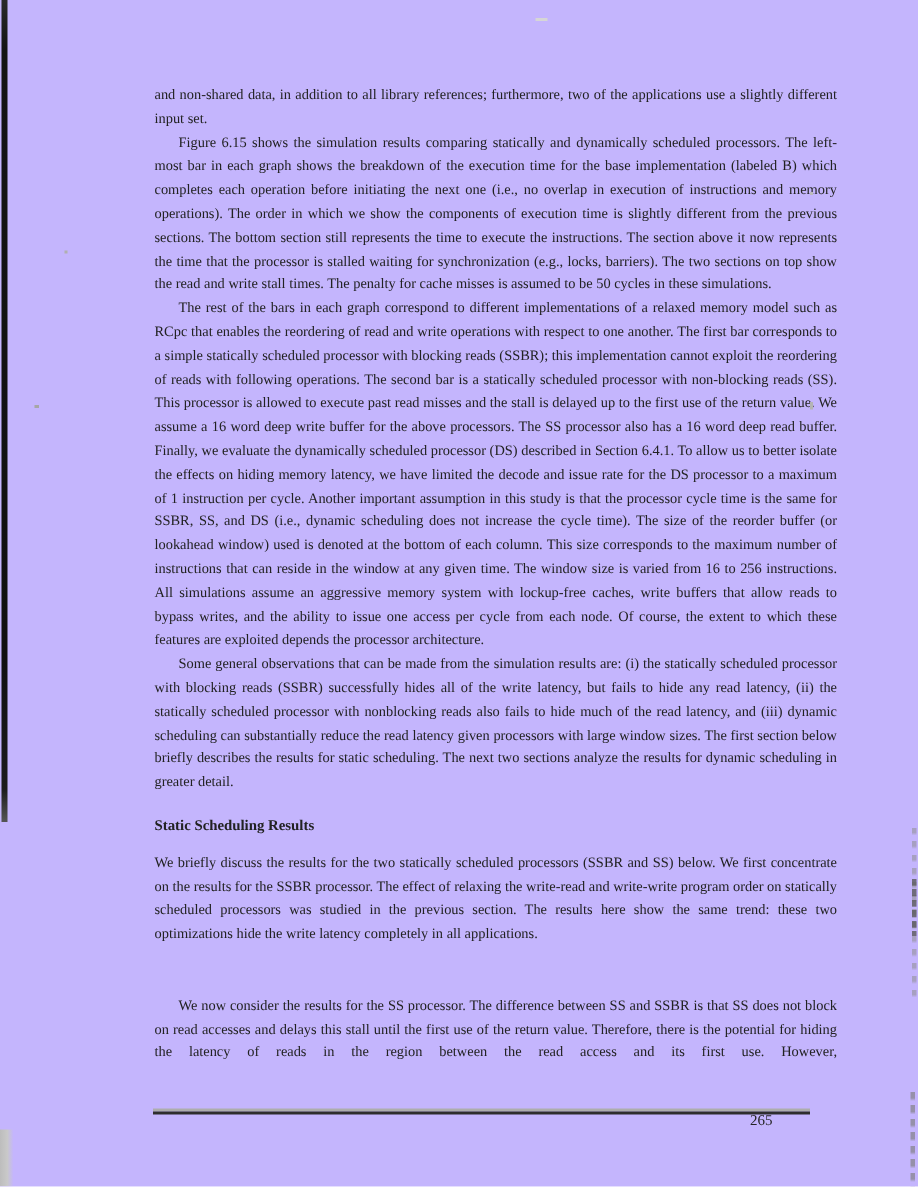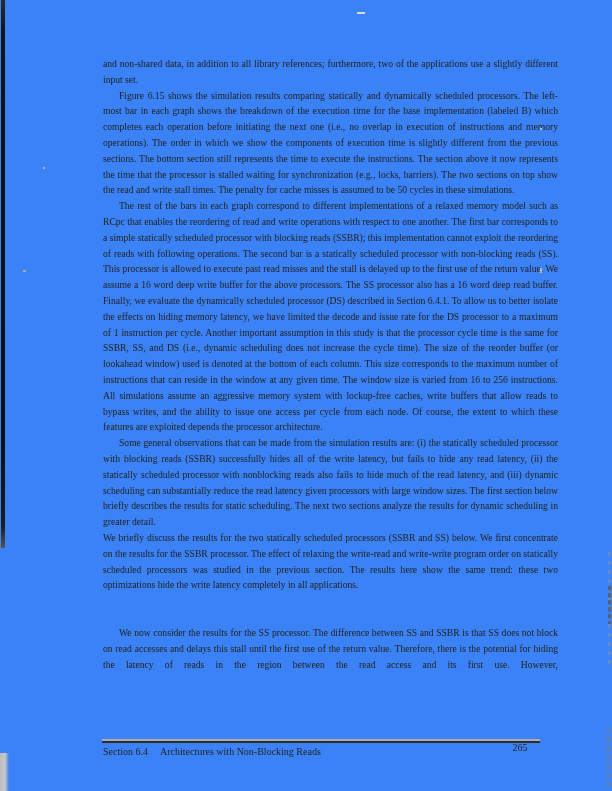--- a/index.html
+++ b/index.html
@@ -1,20 +1,20 @@
 <!DOCTYPE html>
 <html><head>
 <meta charset="utf-8">
 <style>
   html, body { margin: 0; padding: 0; background: #ffffff; }
   .page {
     position: relative;
     width: 612px;
     height: 791px;
-    background: #3b82f6;
+    background: #c4b5fd;
     overflow: hidden;
     font-family: "Liberation Serif", serif;
     color: #222222;
   }
   .body-text {
     position: absolute;
     left: 103px;
     top: 56px;
     width: 455px;
     font-size: 9.6px;
@@ -47,21 +47,21 @@
     line-height: 12px;
     color: #242424;
     white-space: nowrap;
   }
   .footer .footer-title { margin-left: 12px; }
   .page-number {
     position: absolute;
     left: 500px;
     top: 741.5px;
     width: 40px;
-    text-align: center;
+    text-align: left;
     font-size: 10px;
     line-height: 12px;
     color: #242424;
   }
   
   .edge-strip-left {
     position: absolute;
     left: 1px; top: 0; width: 4px; height: 548px;
     background: linear-gradient(180deg, #2a2a2a 0%, #141414 6%, #101010 80%, #1c1c1c 96%, #555555 100%);
   }
@@ -98,32 +98,30 @@
 </head>
 <body>
 
 <div class="page">
 
   <div class="body-text">
     <p class="noindent">and non-shared data, in addition to all library references; furthermore, two of the applications use a slightly different input set.</p>
     <p class="indent">Figure 6.15 shows the simulation results comparing statically and dynamically scheduled processors. The left-most bar in each graph shows the breakdown of the execution time for the base implementation (labeled B) which completes each operation before initiating the next one (i.e., no overlap in execution of instructions and memory operations). The order in which we show the components of execution time is slightly different from the previous sections. The bottom section still represents the time to execute the instructions. The section above it now represents the time that the processor is stalled waiting for synchronization (e.g., locks, barriers). The two sections on top show the read and write stall times. The penalty for cache misses is assumed to be 50 cycles in these simulations.</p>
     <p class="indent">The rest of the bars in each graph correspond to different implementations of a relaxed memory model such as RCpc that enables the reordering of read and write operations with respect to one another. The first bar corresponds to a simple statically scheduled processor with blocking reads (SSBR); this implementation cannot exploit the reordering of reads with following operations. The second bar is a statically scheduled processor with non-blocking reads (SS). This processor is allowed to execute past read misses and the stall is delayed up to the first use of the return value. We assume a 16 word deep write buffer for the above processors. The SS processor also has a 16 word deep read buffer. Finally, we evaluate the dynamically scheduled processor (DS) described in Section 6.4.1. To allow us to better isolate the effects on hiding memory latency, we have limited the decode and issue rate for the DS processor to a maximum of 1 instruction per cycle. Another important assumption in this study is that the processor cycle time is the same for SSBR, SS, and DS (i.e., dynamic scheduling does not increase the cycle time). The size of the reorder buffer (or lookahead window) used is denoted at the bottom of each column. This size corresponds to the maximum number of instructions that can reside in the window at any given time. The window size is varied from 16 to 256 instructions. All simulations assume an aggressive memory system with lockup-free caches, write buffers that allow reads to bypass writes, and the ability to issue one access per cycle from each node. Of course, the extent to which these features are exploited depends the processor architecture.</p>
     <p class="indent">Some general observations that can be made from the simulation results are: (i) the statically scheduled processor with blocking reads (SSBR) successfully hides all of the write latency, but fails to hide any read latency, (ii) the statically scheduled processor with nonblocking reads also fails to hide much of the read latency, and (iii) dynamic scheduling can substantially reduce the read latency given processors with large window sizes. The first section below briefly describes the results for static scheduling. The next two sections analyze the results for dynamic scheduling in greater detail.</p>
+    <h3 class="subheading">Static Scheduling Results</h3>
     <p class="noindent">We briefly discuss the results for the two statically scheduled processors (SSBR and SS) below. We first concentrate on the results for the SSBR processor. The effect of relaxing the write-read and write-write program order on statically scheduled processors was studied in the previous section. The results here show the same trend: these two optimizations hide the write latency completely in all applications.</p>
     <p class="indent cont">We now consider the results for the SS processor. The difference between SS and SSBR is that SS does not block on read accesses and delays this stall until the first use of the return value. Therefore, there is the potential for hiding the latency of reads in the region between the read access and its first use. However,</p>
   </div>
 
   <div class="footer-rule">
     <div class="rule-gray"></div>
     <div class="rule-dark"></div>
   </div>
 
-  <div class="footer">
-    <span>Section 6.4</span><span class="footer-title">Architectures with Non-Blocking Reads</span>
-  </div>
 
   <div class="page-number">265</div>
 
   <div class="edge-strip-left"></div>
   <div class="edge-strip-bottom-left"></div>
   <div class="edge-dashes-right-mid"></div>
   <div class="edge-dashes-right-core"></div>
   <div class="edge-dashes-right-bottom"></div>
   <div class="speck speck-a"></div>
   <div class="speck speck-b"></div>

